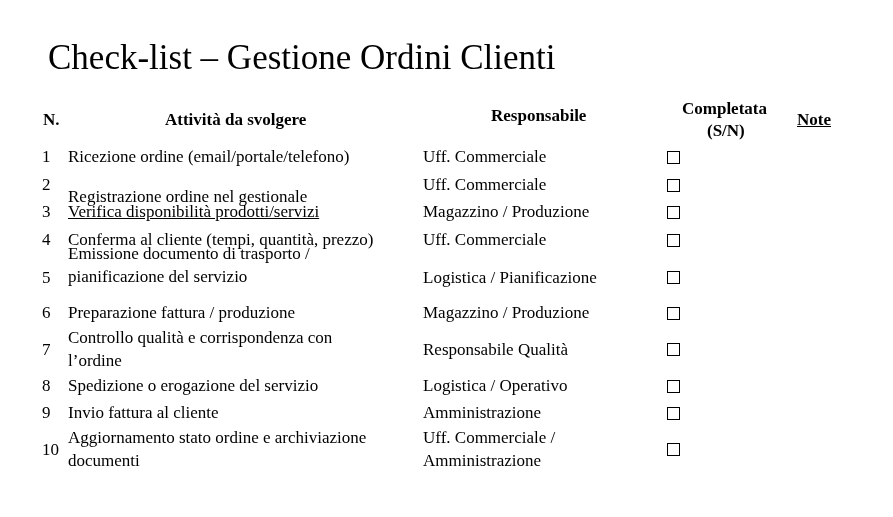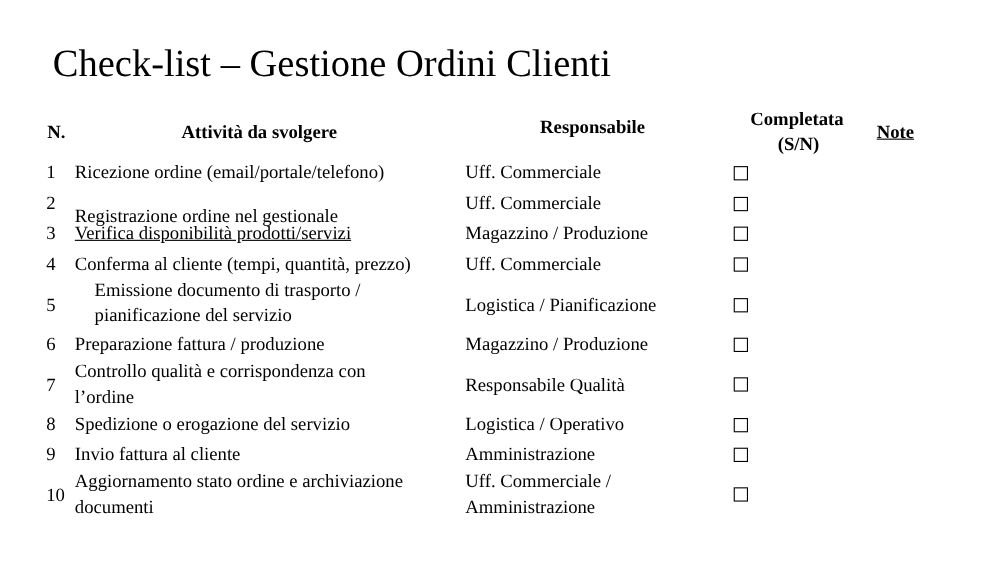--- a/index.html
+++ b/index.html
@@ -37,21 +37,21 @@
     <div class="chk" style="top: 178.5px;"></div>
     <div class="cell num" style="top: 200px;">3</div>
     <div class="cell act" style="top: 200px; text-decoration: underline;">Verifica disponibilità prodotti/servizi</div>
     <div class="cell resp" style="top: 200px;">Magazzino / Produzione</div>
     <div class="chk" style="top: 205.5px;"></div>
     <div class="cell num" style="top: 228px;">4</div>
     <div class="cell act" style="top: 228px;">Conferma al cliente (tempi, quantità, prezzo)</div>
     <div class="cell resp" style="top: 228px;">Uff. Commerciale</div>
     <div class="chk" style="top: 233.5px;"></div>
     <div class="cell num" style="top: 265.5px;">5</div>
-    <div class="cell act" style="top: 252px; margin-left: 18px;">Emissione documento di trasporto /<br>pianificazione del servizio</div>
+    <div class="cell act" style="top: 242px;">Emissione documento di trasporto /<br>pianificazione del servizio</div>
     <div class="cell resp" style="top: 265.5px;">Logistica / Pianificazione</div>
     <div class="chk" style="top: 271px;"></div>
     <div class="cell num" style="top: 301px;">6</div>
     <div class="cell act" style="top: 301px;">Preparazione fattura / produzione</div>
     <div class="cell resp" style="top: 301px;">Magazzino / Produzione</div>
     <div class="chk" style="top: 306.5px;"></div>
     <div class="cell num" style="top: 337.5px;">7</div>
     <div class="cell act" style="top: 326px;">Controllo qualità e corrispondenza con<br>l’ordine</div>
     <div class="cell resp" style="top: 337.5px;">Responsabile Qualità</div>
     <div class="chk" style="top: 343px;"></div>

